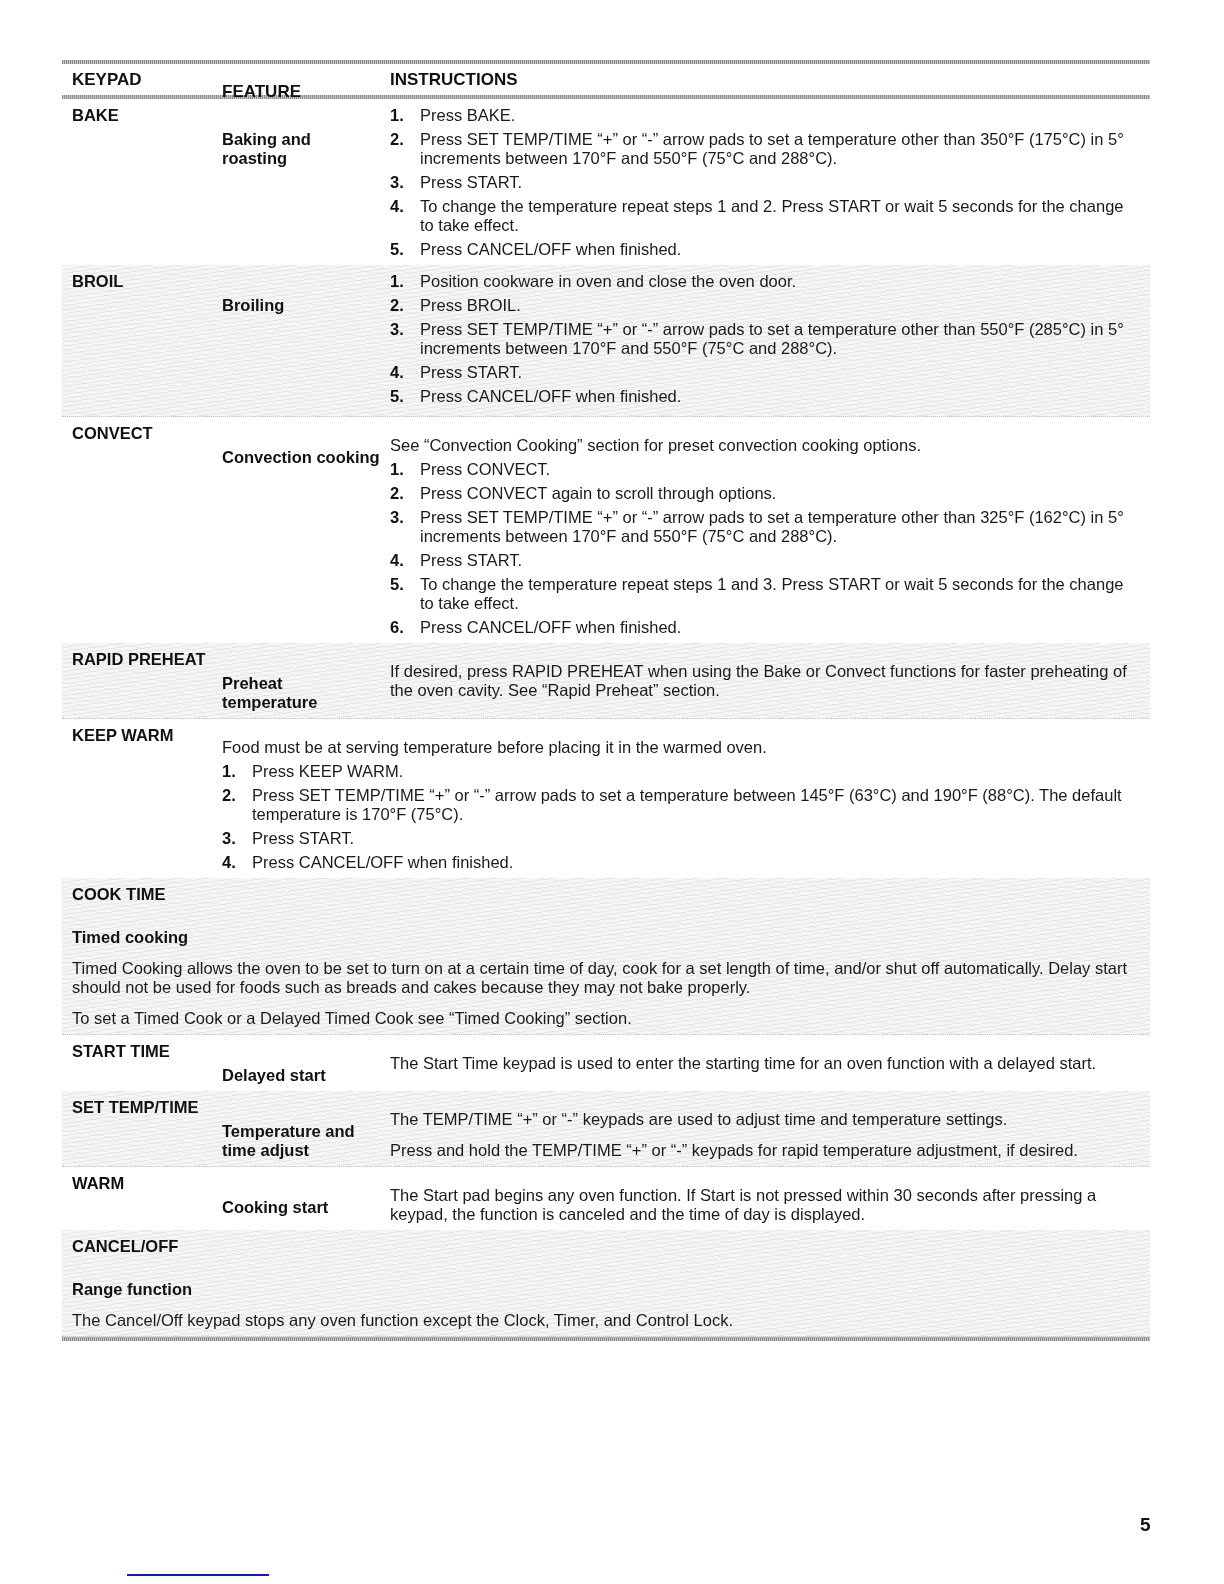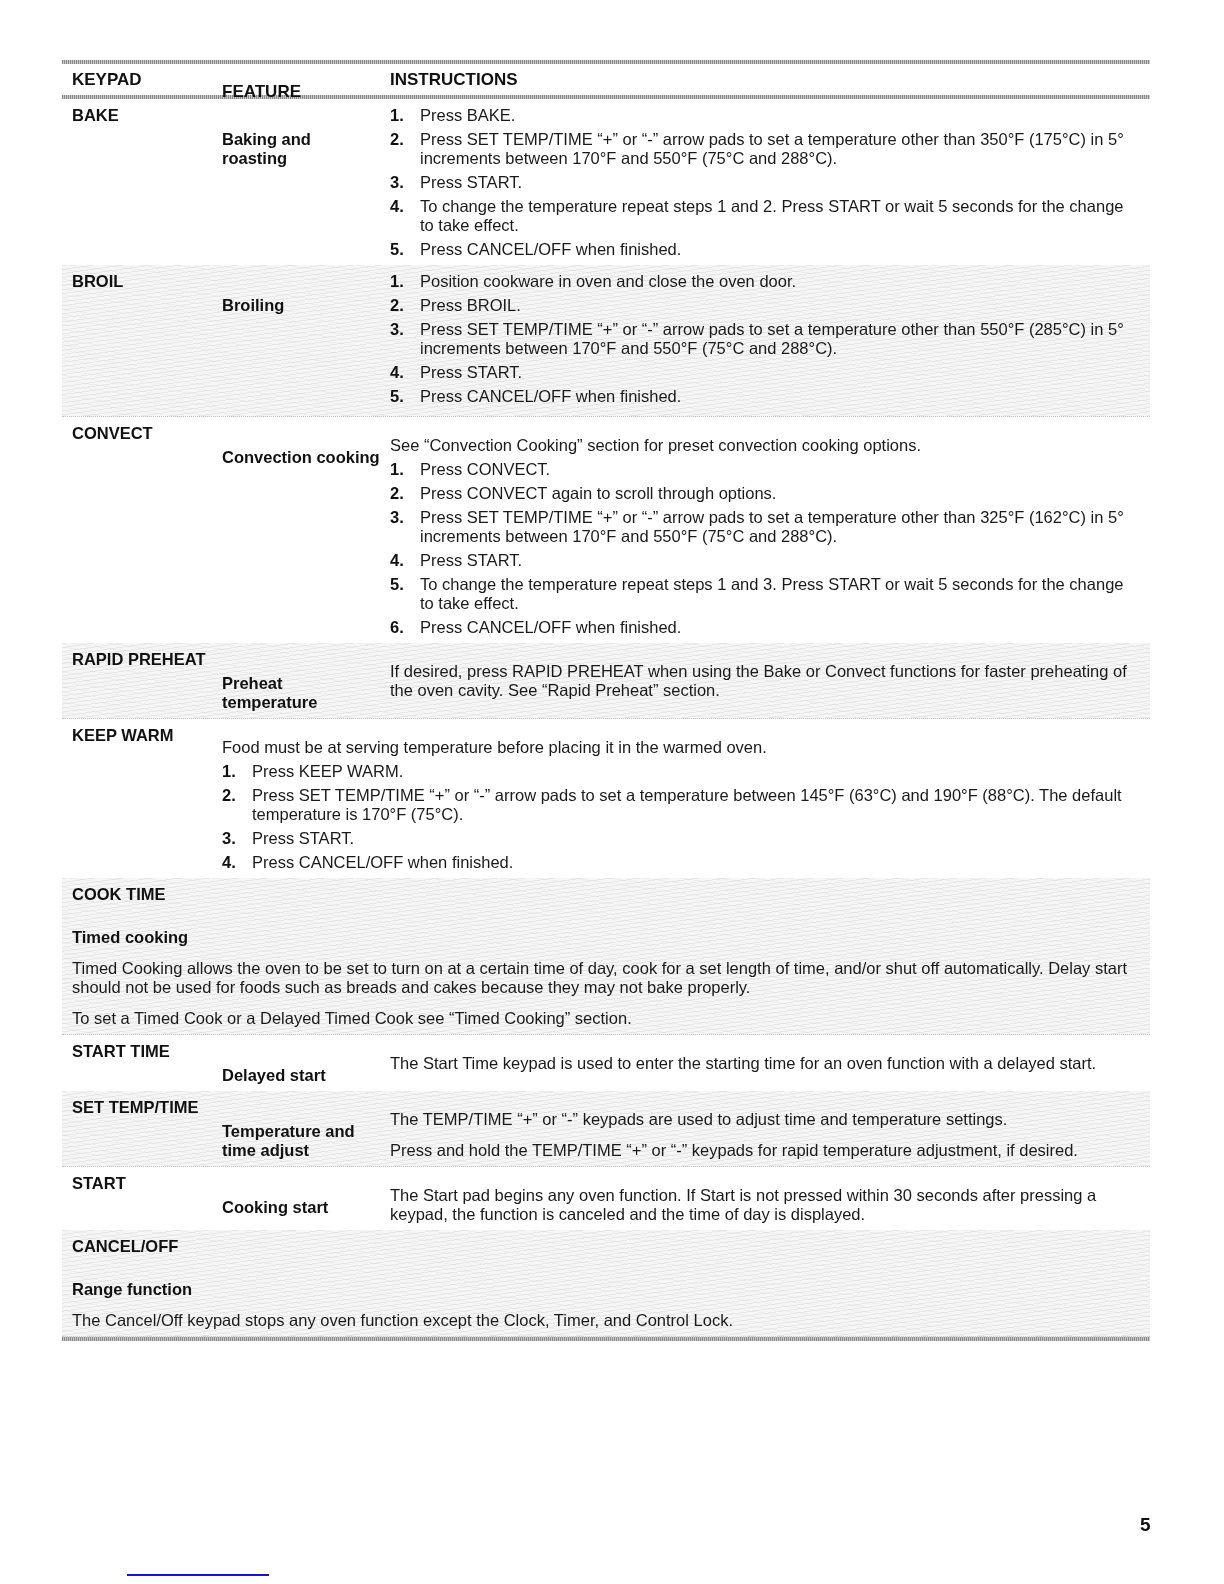--- a/index.html
+++ b/index.html
@@ -230,21 +230,21 @@
       </div>
       <div class="row shaded" style="min-height: 48px;">
         <div class="col-key keypad">SET TEMP/TIME</div>
         <div class="col-feat feature">Temperature and time adjust</div>
         <div class="col-instr instr">
           <p>The TEMP/TIME “+” or “-” keypads are used to adjust time and temperature settings.</p>
           <p>Press and hold the TEMP/TIME “+” or “-” keypads for rapid temperature adjustment, if desired.</p>
         </div>
       </div>
       <div class="row" style="min-height: 52px;">
-        <div class="col-key keypad">START</div>
+        <div class="col-key keypad">WARM</div>
         <div class="col-feat feature">Cooking start</div>
         <div class="col-instr instr">
           <p>The Start pad begins any oven function. If Start is not pressed within 30 seconds after pressing a keypad, the function is canceled and the time of day is displayed.</p>
         </div>
       </div>
       <div class="row shaded" style="min-height: 28px; flex-direction: column;">
         <div class="col-key keypad">CANCEL/OFF</div>
         <div class="col-feat feature">Range function</div>
         <div class="col-instr instr">
           <p>The Cancel/Off keypad stops any oven function except the Clock, Timer, and Control Lock.</p>

